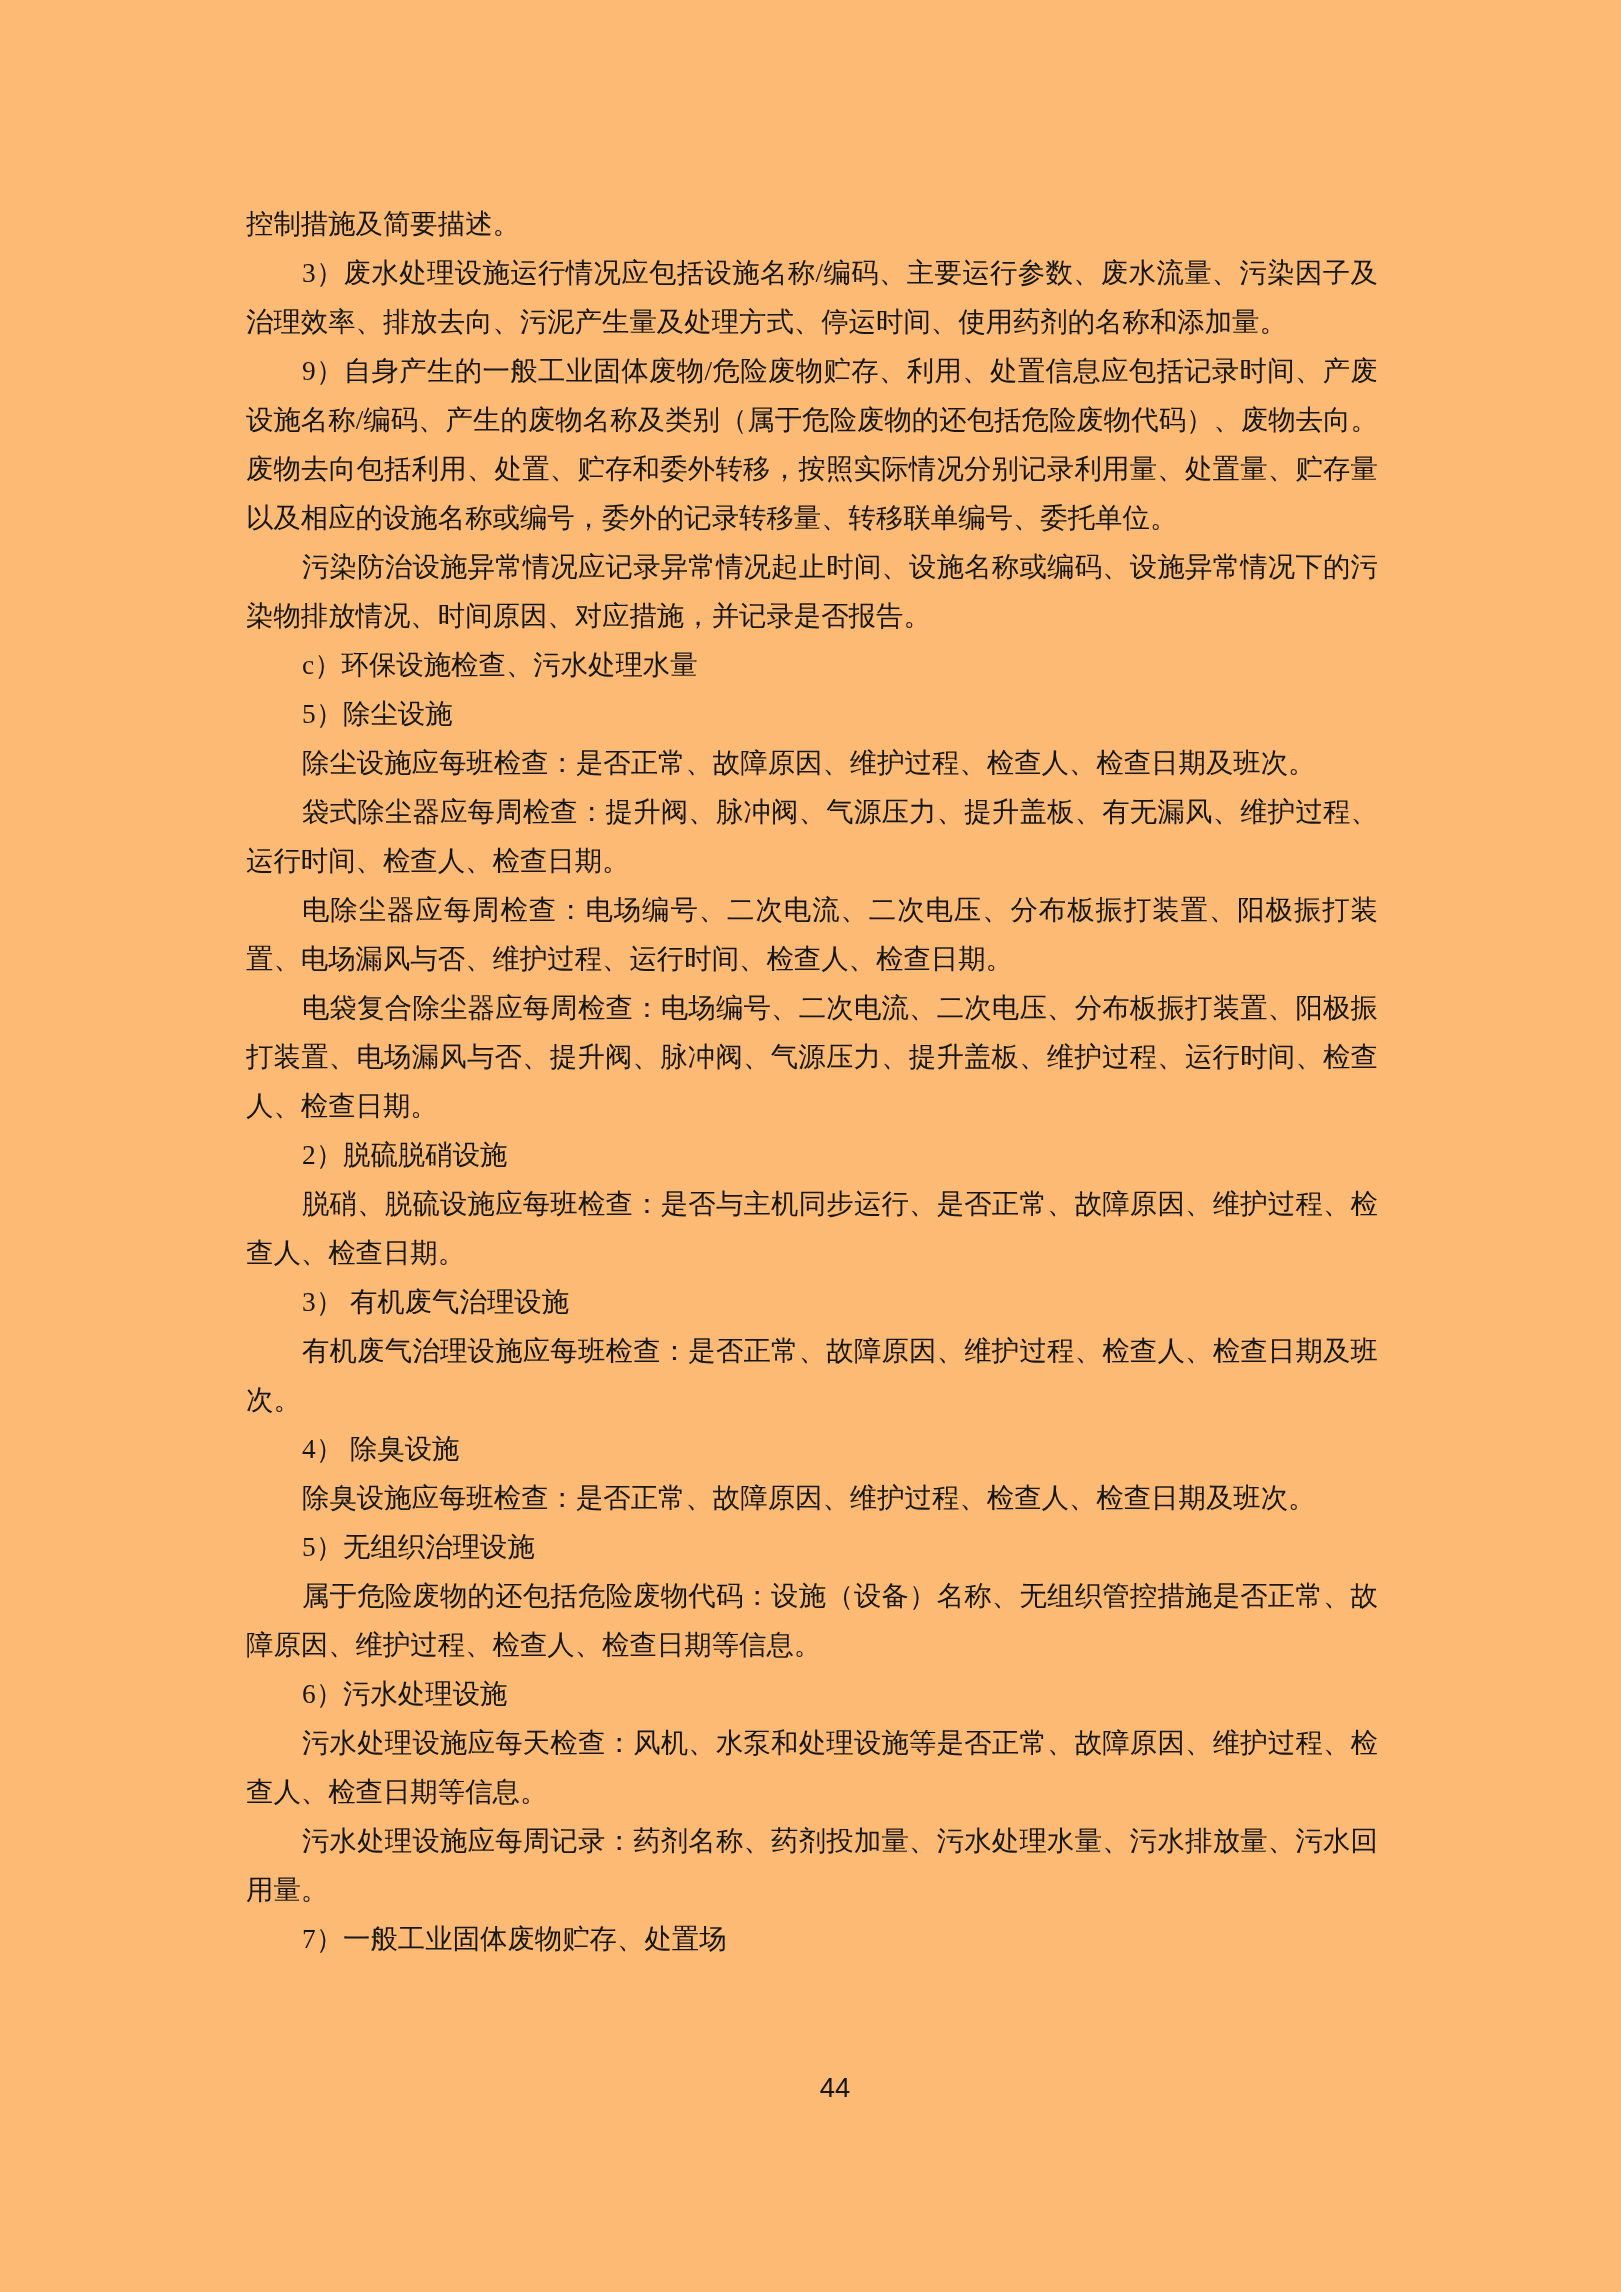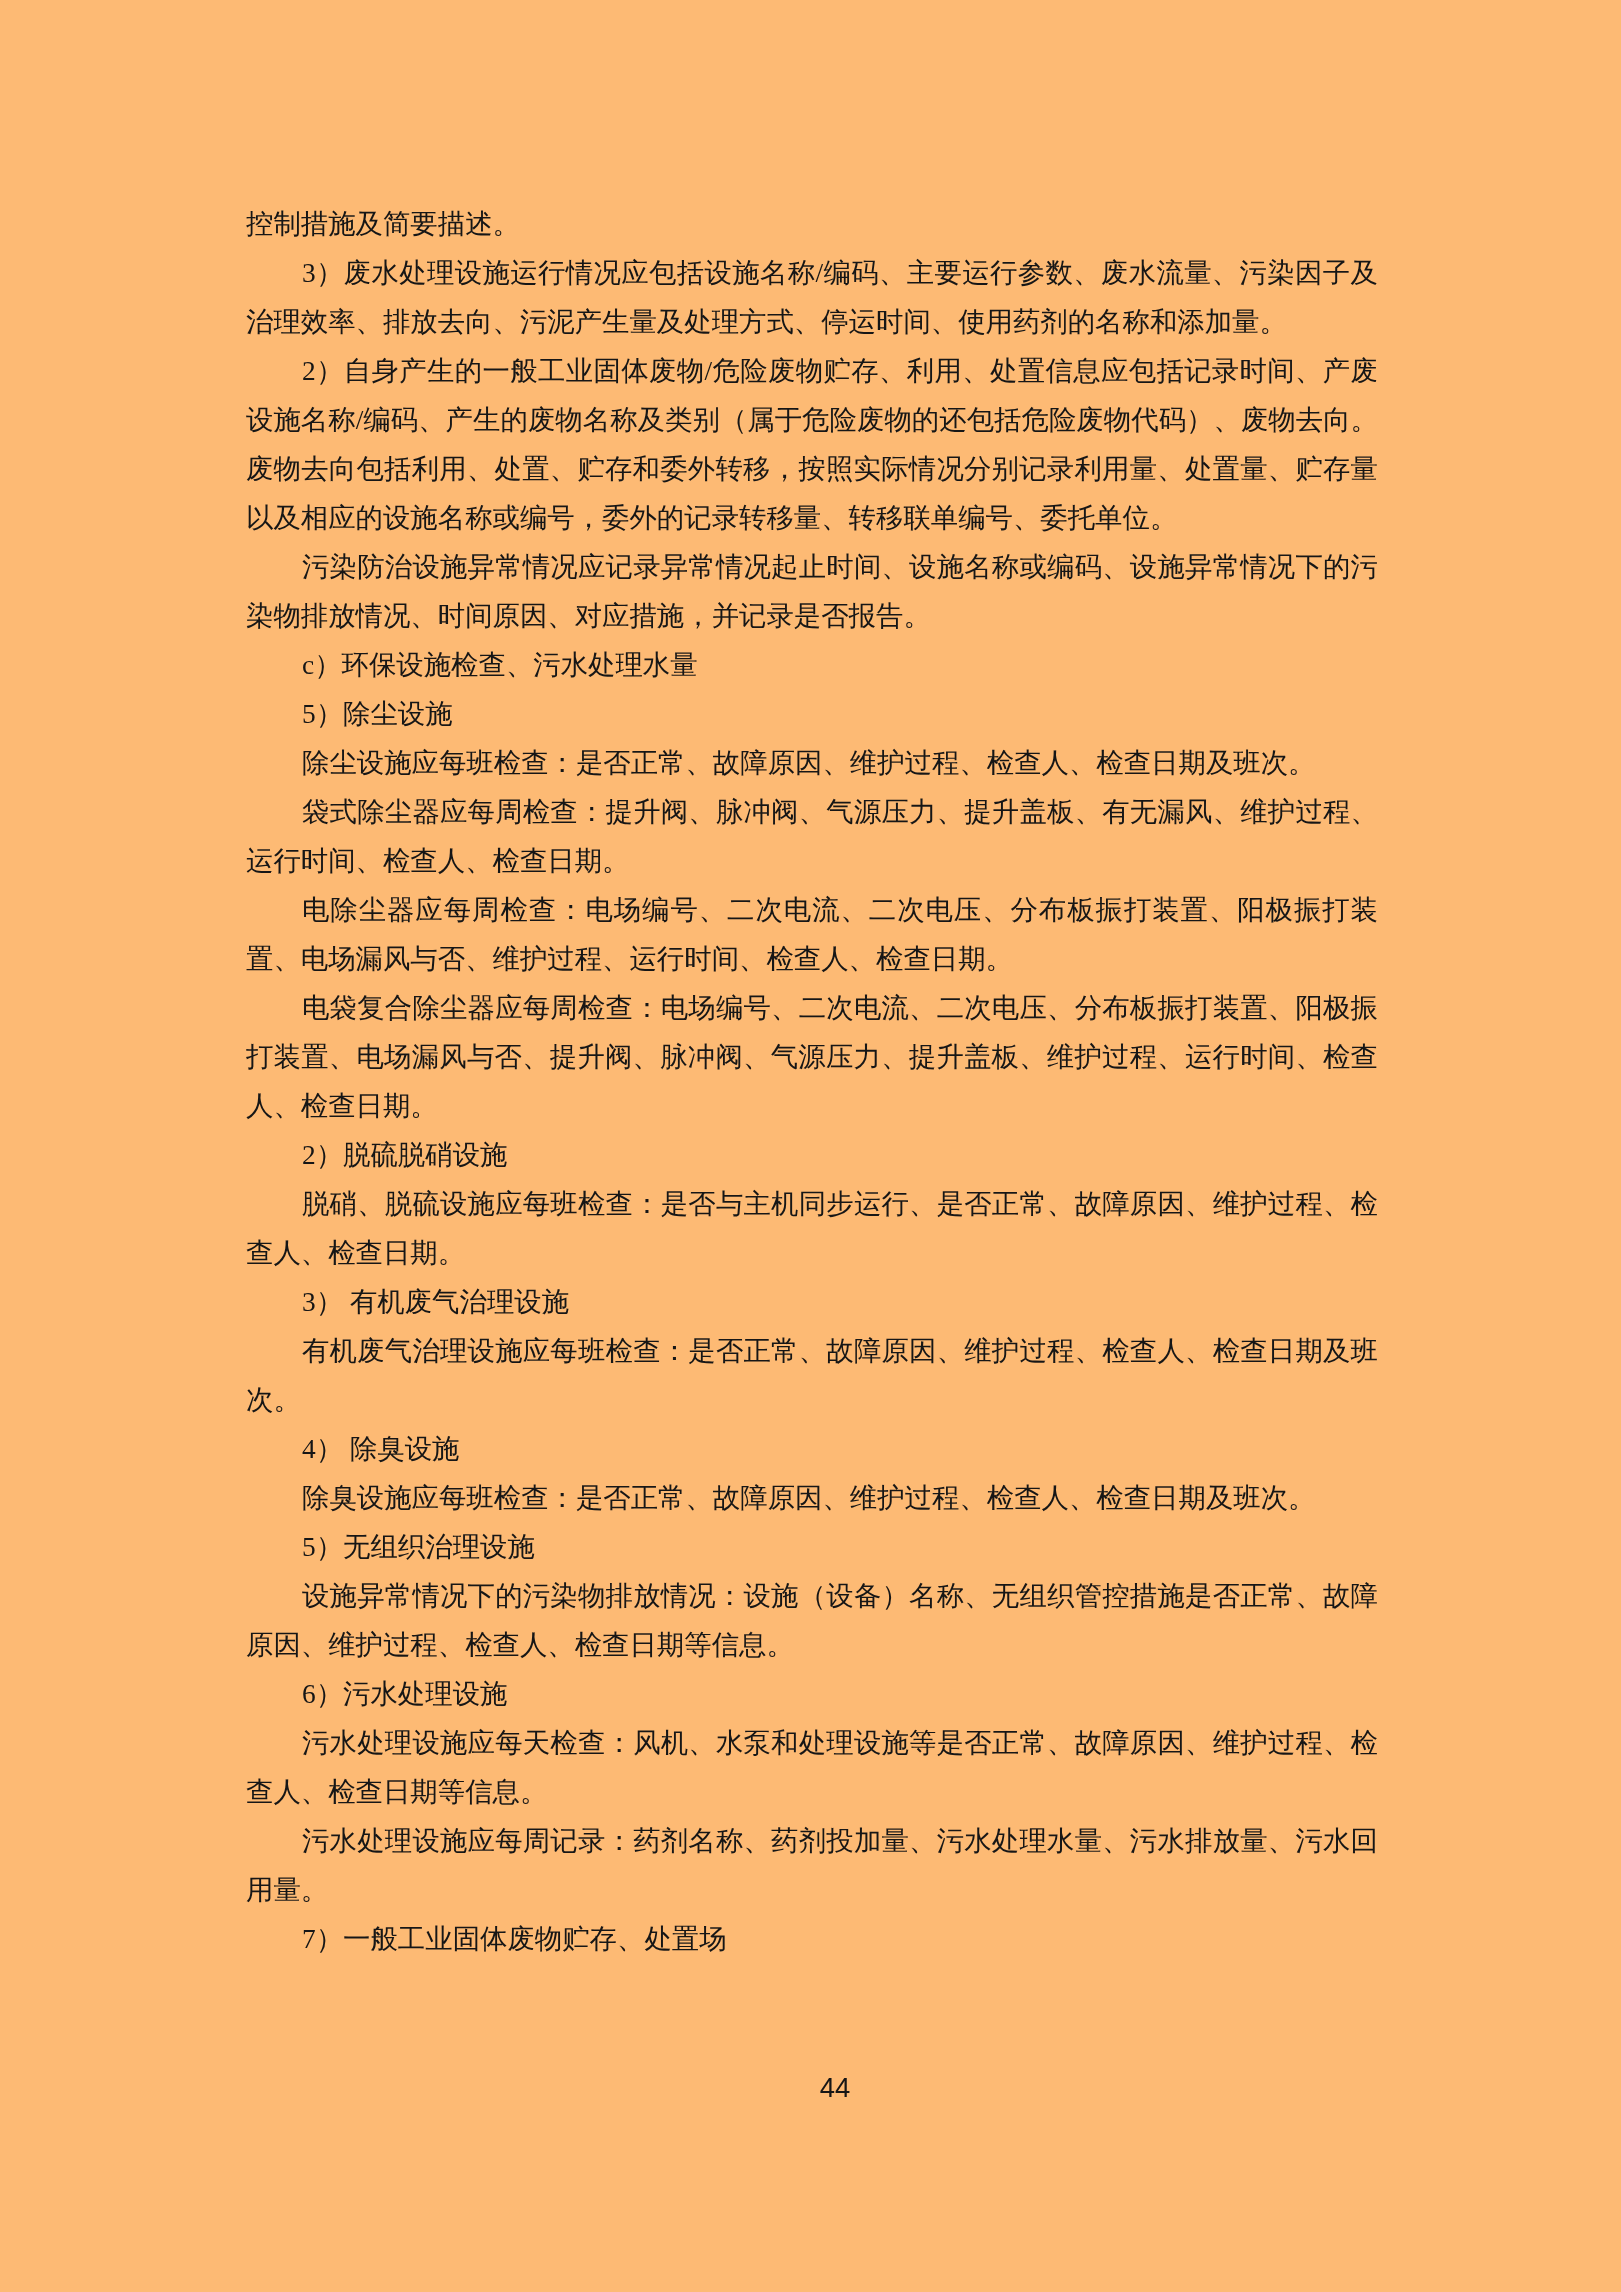--- a/index.html
+++ b/index.html
@@ -47,36 +47,36 @@
   }
 </style>
 </head>
 <body>
 
 <div class="page">
   <div class="doc-body">
 
   <p class="">控制措施及简要描述。</p>
       <p class="indent">3）废水处理设施运行情况应包括设施名称/编码、主要运行参数、废水流量、污染因子及治理效率、排放去向、污泥产生量及处理方式、停运时间、使用药剂的名称和添加量。</p>
-      <p class="indent">2）自身产生的一般工业固体废物/危险废物贮存、利用、处置信息应包括记录时间、产废设施名称/编码、产生的废物名称及类别（属于危险废物的还包括危险废物代码）、废物去向。废物去向包括利用、处置、贮存和委外转移，按照实际情况分别记录利用量、处置量、贮存量以及相应的设施名称或编号，委外的记录转移量、转移联单编号、委托单位。</p>
+      <p class="indent">9）自身产生的一般工业固体废物/危险废物贮存、利用、处置信息应包括记录时间、产废设施名称/编码、产生的废物名称及类别（属于危险废物的还包括危险废物代码）、废物去向。废物去向包括利用、处置、贮存和委外转移，按照实际情况分别记录利用量、处置量、贮存量以及相应的设施名称或编号，委外的记录转移量、转移联单编号、委托单位。</p>
       <p class="indent">污染防治设施异常情况应记录异常情况起止时间、设施名称或编码、设施异常情况下的污染物排放情况、时间原因、对应措施，并记录是否报告。</p>
       <p class="indent">c）环保设施检查、污水处理水量</p>
       <p class="indent">5）除尘设施</p>
       <p class="indent">除尘设施应每班检查：是否正常、故障原因、维护过程、检查人、检查日期及班次。</p>
       <p class="indent">袋式除尘器应每周检查：提升阀、脉冲阀、气源压力、提升盖板、有无漏风、维护过程、运行时间、检查人、检查日期。</p>
       <p class="indent">电除尘器应每周检查：电场编号、二次电流、二次电压、分布板振打装置、阳极振打装置、电场漏风与否、维护过程、运行时间、检查人、检查日期。</p>
       <p class="indent">电袋复合除尘器应每周检查：电场编号、二次电流、二次电压、分布板振打装置、阳极振打装置、电场漏风与否、提升阀、脉冲阀、气源压力、提升盖板、维护过程、运行时间、检查人、检查日期。</p>
       <p class="indent">2）脱硫脱硝设施</p>
       <p class="indent">脱硝、脱硫设施应每班检查：是否与主机同步运行、是否正常、故障原因、维护过程、检查人、检查日期。</p>
       <p class="indent">3） 有机废气治理设施</p>
       <p class="indent">有机废气治理设施应每班检查：是否正常、故障原因、维护过程、检查人、检查日期及班次。</p>
       <p class="indent">4） 除臭设施</p>
       <p class="indent">除臭设施应每班检查：是否正常、故障原因、维护过程、检查人、检查日期及班次。</p>
       <p class="indent">5）无组织治理设施</p>
-      <p class="indent">设施异常情况下的污染物排放情况：设施（设备）名称、无组织管控措施是否正常、故障原因、维护过程、检查人、检查日期等信息。</p>
+      <p class="indent">属于危险废物的还包括危险废物代码：设施（设备）名称、无组织管控措施是否正常、故障原因、维护过程、检查人、检查日期等信息。</p>
       <p class="indent">6）污水处理设施</p>
       <p class="indent">污水处理设施应每天检查：风机、水泵和处理设施等是否正常、故障原因、维护过程、检查人、检查日期等信息。</p>
       <p class="indent">污水处理设施应每周记录：药剂名称、药剂投加量、污水处理水量、污水排放量、污水回用量。</p>
       <p class="indent">7）一般工业固体废物贮存、处置场</p>
     </div>
   <div class="page-footer">44</div>
 </div>
 
 
 </body></html>

